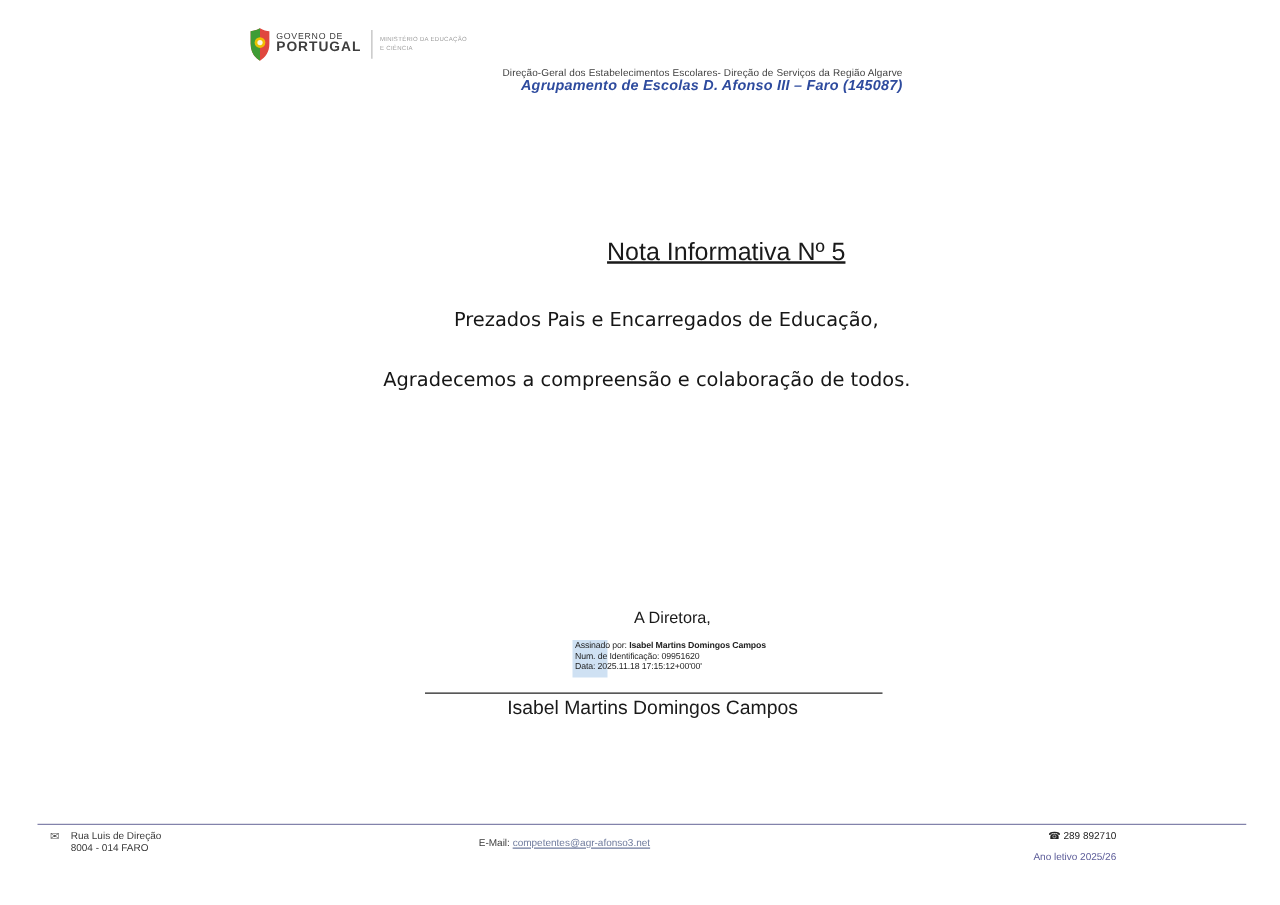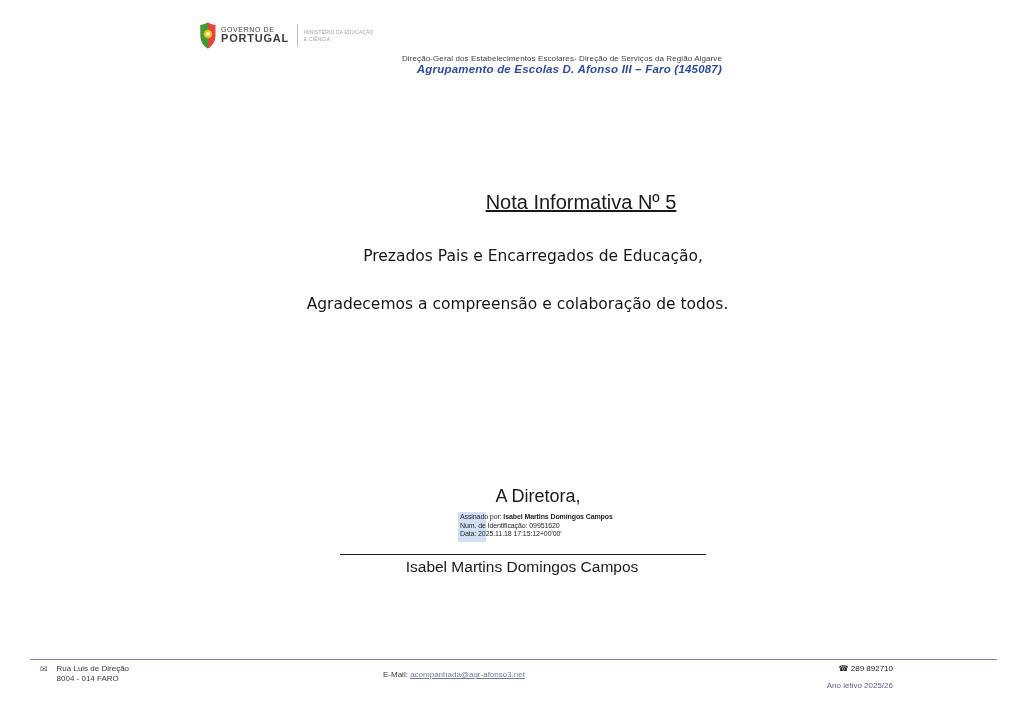--- a/index.html
+++ b/index.html
@@ -29,21 +29,21 @@
 
   
   .body-text { position:absolute; left:44px; top:239px; width:947px;
                font-family:"DejaVu Sans", sans-serif; font-size:15.5px; line-height:35px; color:#161616; }
   .body-text p { margin:0;text-align:center; }
   .salutation { text-indent:31px; margin-bottom:13px !important; }
   .para { margin-bottom:5px !important; }
   .justify { text-align:justify; }
 
   
-  .sig-role { position:absolute; top:486px; left:538px; transform:translateX(-50%); font-size:18px; }
+  .sig-role { position:absolute; top:486px; left:538px; transform:translateX(-50%); font-size:13px; }
   .stamp { position:absolute; left:460px; top:513px; font-size:7px; line-height:8.6px; color:#1f1f1f; letter-spacing:-0.1px; }
   .stamp-highlight { position:absolute; left:-2px; top:-1px; width:28px; height:30px; background:#cfe1f3; }
   .stamp-line { position:relative; }
   .sig-line { position:absolute; left:340px; top:554px; width:366px; border-top:1.5px solid #222; }
   .sig-name { position:absolute; top:558px; left:522px; transform:translateX(-50%); font-size:15.5px; white-space:nowrap; }
 
   
   .footer-rule { position:absolute; left:30px; top:659px; width:967px; border-top:1.5px solid #8383ab; }
   .footer-left { position:absolute; left:40px; top:664px; display:flex; gap:9px; font-size:8px; color:#3a3a3a; line-height:10px; }
   .address-icon { font-size:9px; color:#555; }
@@ -104,21 +104,21 @@
 
   <div class="footer-left">
     <span class="address-icon">✉</span>
     <span>
       <span>Rua Luis de Direção</span><br>
       <span>8004 - 014 FARO</span>
     </span>
   </div>
 
   <div class="footer-email">
-    <span>E-Mail: </span><a href="#">acompanhada@agr-afonso3.net</a>
+    <span>E-Mail: </span><a href="#">competentes@agr-afonso3.net</a>
   </div>
 
   <div class="footer-phone">
     <span>☎</span>
     <span>289 892710</span>
   </div>
 
   <div class="footer-year">Ano letivo 2025/26</div>
 
 </div>

